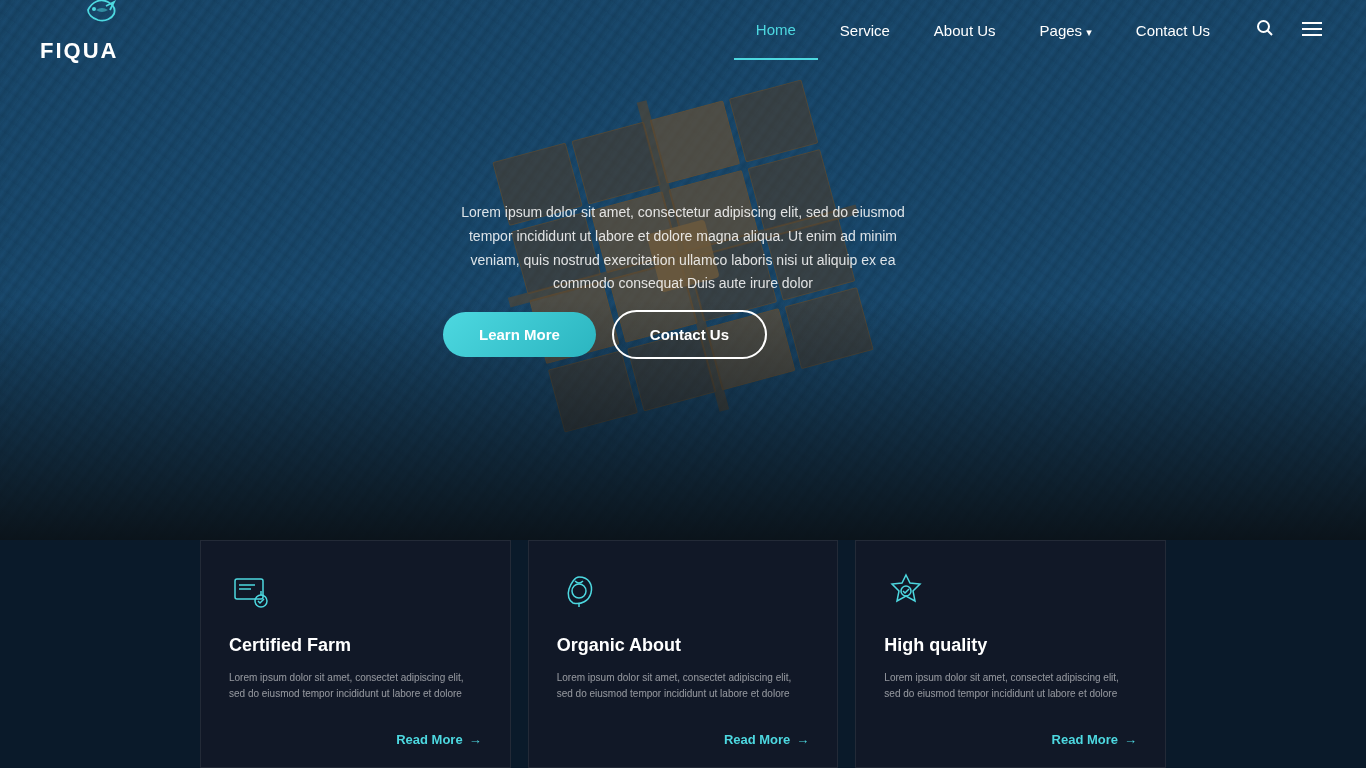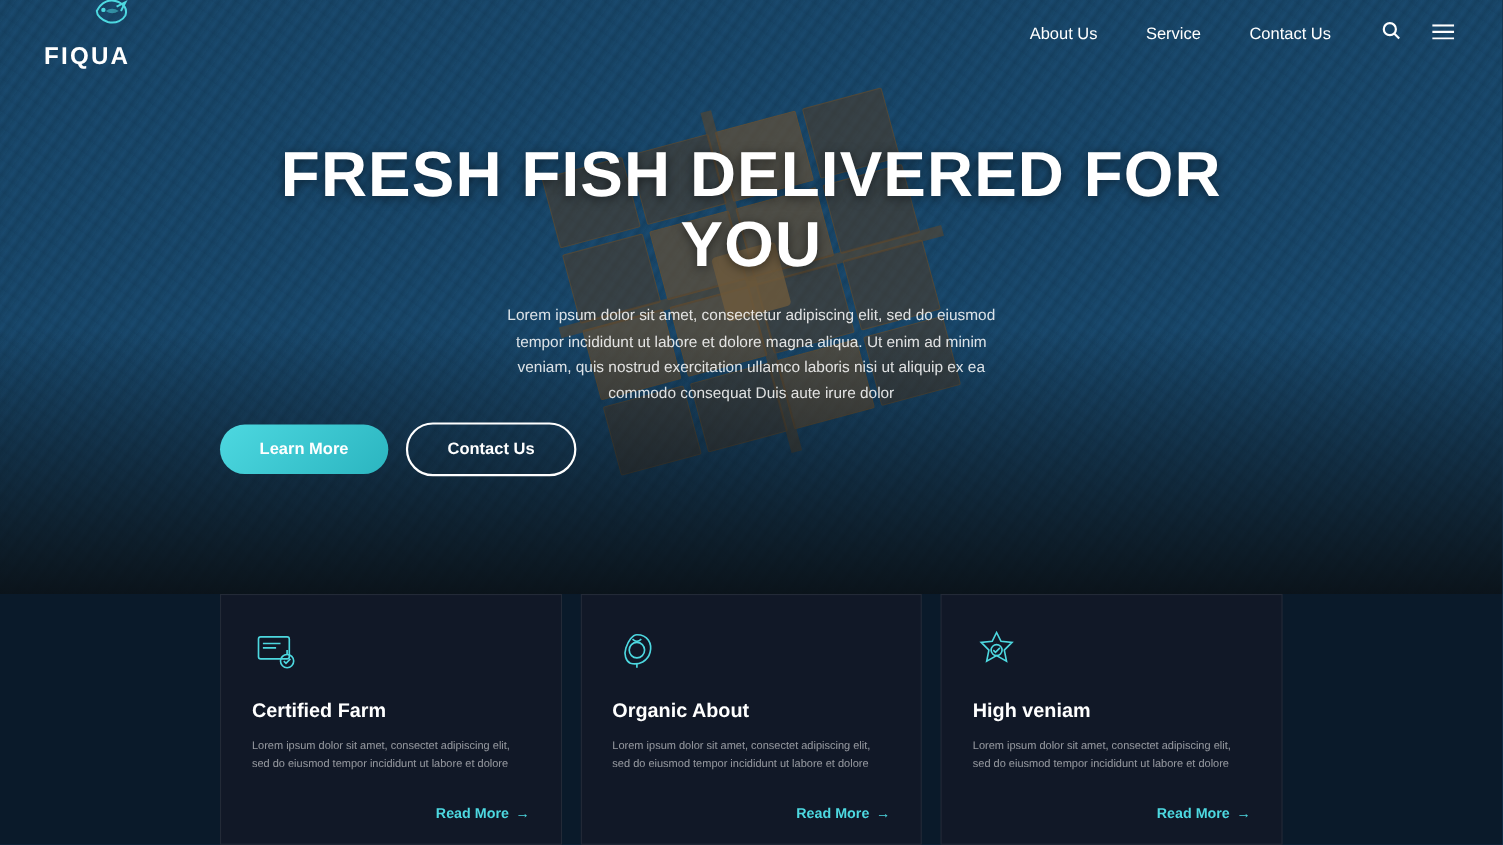--- a/index.html
+++ b/index.html
@@ -285,24 +285,33 @@
         <path d="M2 14 C6 6, 14 2, 22 6 C26 8, 30 12, 28 18 C26 22, 20 26, 12 24 C6 22, 2 18, 2 14Z" stroke="#4dd8e0" stroke-width="1.8" fill="none"></path>
         <path d="M20 10 L28 6 L24 14" stroke="#4dd8e0" stroke-width="1.8" fill="none"></path>
         <circle cx="8" cy="13" r="2" fill="#4dd8e0"></circle>
         <path d="M10 14 Q16 10, 22 14 Q16 18, 10 14Z" fill="#4dd8e0" opacity="0.5"></path>
       </svg>
     </span>
     <span class="logo-text">FIQUA</span>
   </a>
   <ul class="nav-links">
     <li>
+      <a href="#" class="active">Home</a>
+    </li>
+    <li>
+      <a href="#">Service</a>
+    </li>
+    <li>
       <a href="#">About Us</a>
     </li>
     <li>
-      <a href="#">Service</a>
+      <a href="#" class="pages-link">
+        <span>Pages</span>
+        <span style="font-size:11px;">▾</span>
+      </a>
     </li>
     <li>
       <a href="#">Contact Us</a>
     </li>
   </ul>
   <div class="nav-icons">
     <button class="nav-icon-btn" title="Search">
       <svg width="18" height="18" viewBox="0 0 18 18" fill="none" stroke="white" stroke-width="2">
         <circle cx="7.5" cy="7.5" r="5.5"></circle>
         <line x1="11.5" y1="11.5" x2="16" y2="16"></line>
@@ -341,21 +350,20 @@
       <div class="platform-cell"></div>
       <div class="platform-cell dock"></div>
       <div class="platform-cell"></div>
     </div>
     <div class="platform-center"></div>
   </div>
 
   <div style="position:absolute;bottom:0;left:0;right:0;height:240px;background:linear-gradient(to bottom, transparent, rgba(10,17,23,0.95));z-index:2;pointer-events:none;"></div>
 
   <div class="hero-content">
-    <h1 class="hero-title">FRESH FISH DELIVERED FOR YOU</h1>
     <p class="hero-desc">Lorem ipsum dolor sit amet, consectetur adipiscing elit, sed do eiusmod tempor incididunt ut labore et dolore magna aliqua. Ut enim ad minim veniam, quis nostrud exercitation ullamco laboris nisi ut aliquip ex ea commodo consequat Duis aute irure dolor</p>
     <div class="hero-buttons">
       <button class="btn-learn">Learn More</button>
       <button class="btn-contact">Contact Us</button>
     </div>
   </div>
 </section>
 
 <section class="cards-section">
 
@@ -396,20 +404,20 @@
   </div>
 
   <div class="card">
     <div class="card-icon">
       <svg viewBox="0 0 44 44" xmlns="http://www.w3.org/2000/svg">
         <polygon points="22,6 26,14 36,15 29,22 31,32 22,27 13,32 15,22 8,15 18,14" stroke="#4dd8e0" stroke-width="1.5" fill="none"></polygon>
         <circle cx="22" cy="22" r="5" stroke="#4dd8e0" stroke-width="1.5" fill="none"></circle>
         <polyline points="19,22 21,24 25,20" stroke="#4dd8e0" stroke-width="1.5" fill="none"></polyline>
       </svg>
     </div>
-    <div class="card-title">High veniam</div>
+    <div class="card-title">High quality</div>
     <div class="card-desc">Lorem ipsum dolor sit amet, consectet adipiscing elit, sed do eiusmod tempor incididunt ut labore et dolore</div>
     <a class="card-link" href="#">
       <span>Read More</span>
       <span>→</span>
     </a>
   </div>
 </section>
 
 </body></html>

